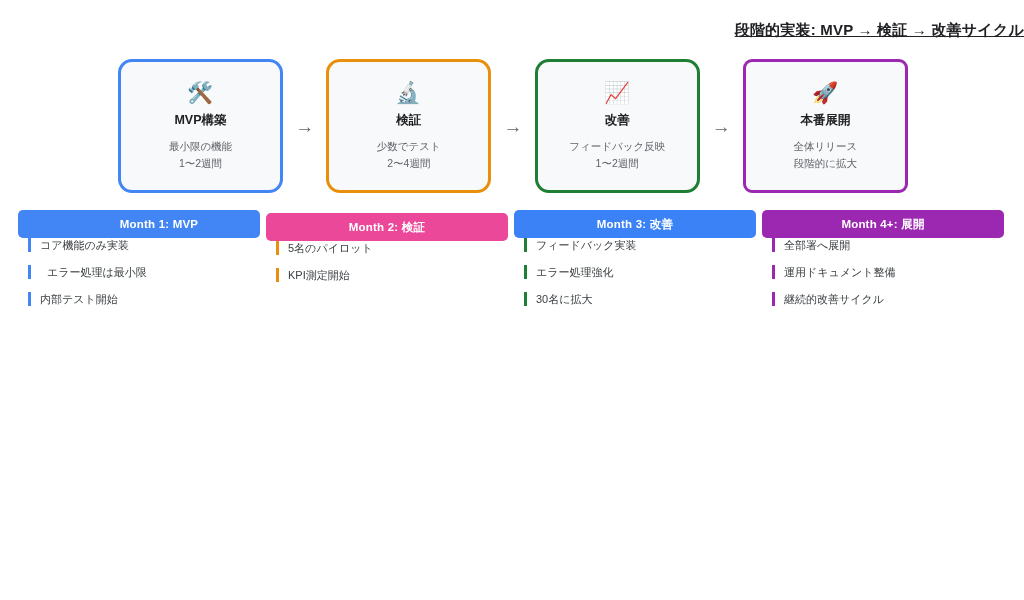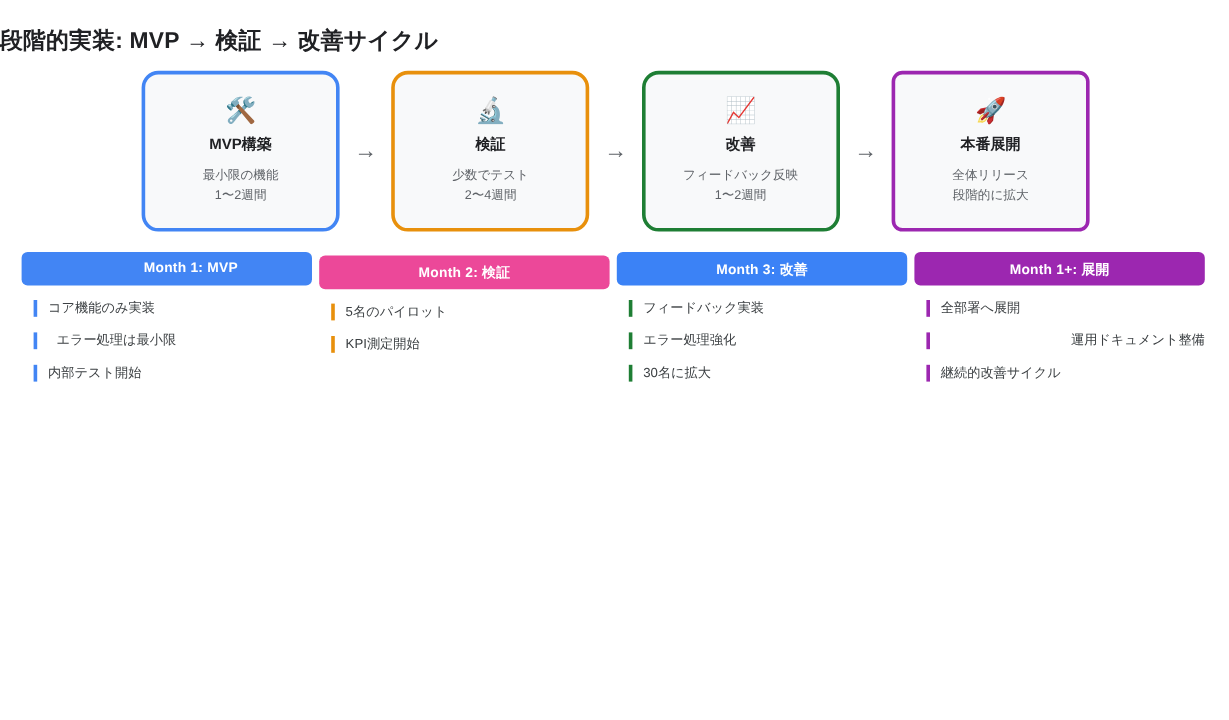--- a/index.html
+++ b/index.html
@@ -15,25 +15,26 @@
     overflow: hidden;
     position: relative;
   }
 
   
   #page-title {
     position: absolute;
     top: 21px;
     left: 0;
     width: 1024px;
-    text-align: left;
-    font-size: 19px;
+    text-align: right;
+    font-size: 15px;
     font-weight: bold;
     color: #202124;
     letter-spacing: 0.2px;
+    text-decoration: underline;
   }
 
   
   #phase-row {
     position: absolute;
     top: 57px;
     left: 118px;
     width: 790px;
     height: 138px;
     display: flex;
@@ -108,21 +109,21 @@
     border-radius: 5px;
     display: flex;
     align-items: center;
     justify-content: center;
     color: #ffffff;
     font-size: 11.5px;
     font-weight: bold;
     letter-spacing: 0.2px;
   }
   .month-items {
-    margin-top: 12px;
+    margin-top: 0;
     padding-left: 10px;
   }
   .month-item {
     border-left-style: solid;
     border-left-width: 3px;
     padding-left: 9px;
     font-size: 11px;
     color: #3c4043;
     height: 14px;
     line-height: 14px;
@@ -204,21 +205,21 @@
   <div class="month-col drop-3">
     <div class="month-banner" style="background: #3b82f6;">Month 3: 改善</div>
     <div class="month-items">
       <div class="month-item" style="border-left-color: rgb(30, 126, 52);">フィードバック実装</div>
       <div class="month-item" style="border-left-color: rgb(30, 126, 52);">エラー処理強化</div>
       <div class="month-item" style="border-left-color: rgb(30, 126, 52);">30名に拡大</div>
     </div>
   </div>
 
   <div class="month-col drop-4">
-    <div class="month-banner" style="background: rgb(156, 39, 176);">Month 1+: 展開</div>
+    <div class="month-banner" style="background: rgb(156, 39, 176);">Month 4+: 展開</div>
     <div class="month-items">
       <div class="month-item" style="border-left-color: rgb(156, 39, 176);">全部署へ展開</div>
-      <div class="month-item" style="border-left-color: rgb(156, 39, 176); text-align: right;">運用ドキュメント整備</div>
+      <div class="month-item" style="border-left-color: rgb(156, 39, 176);">運用ドキュメント整備</div>
       <div class="month-item" style="border-left-color: rgb(156, 39, 176);">継続的改善サイクル</div>
     </div>
   </div>
 
 </div>
 
 </body></html>

